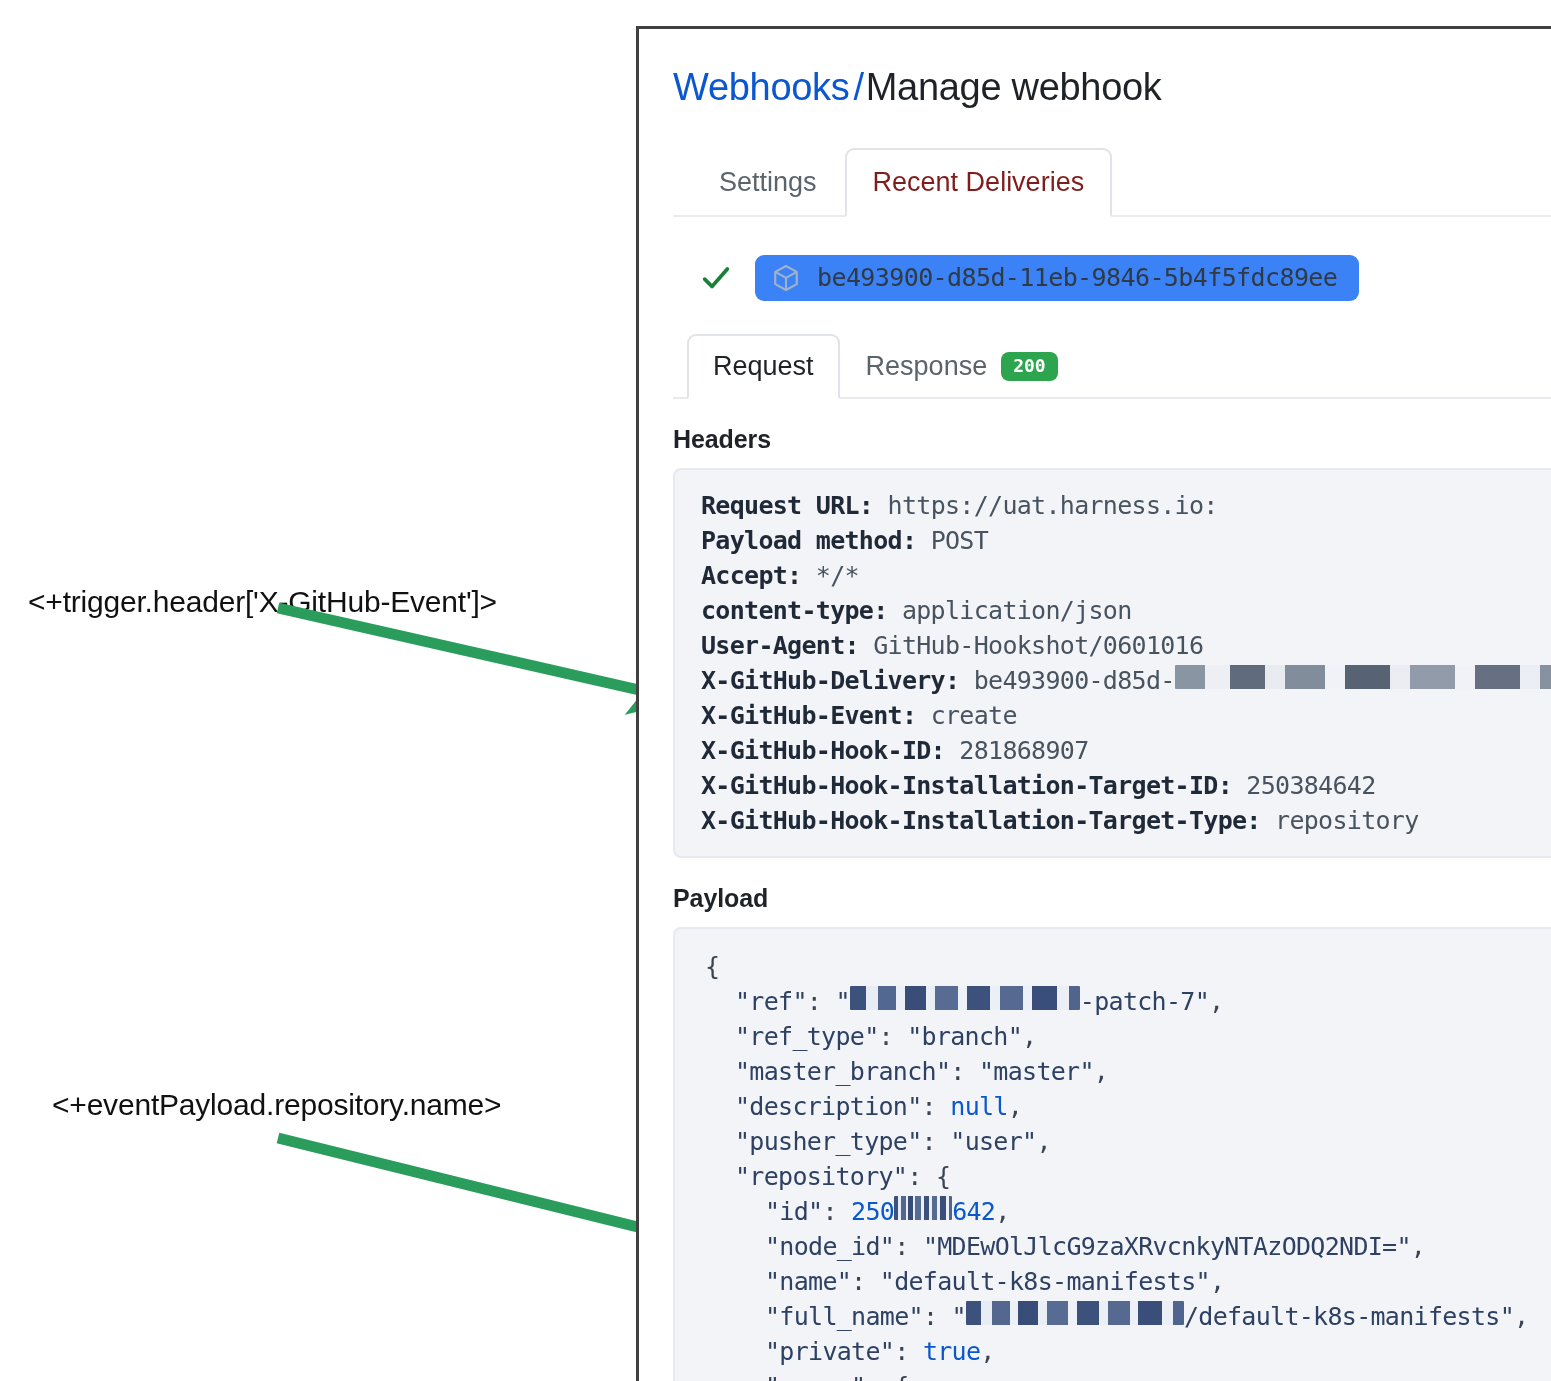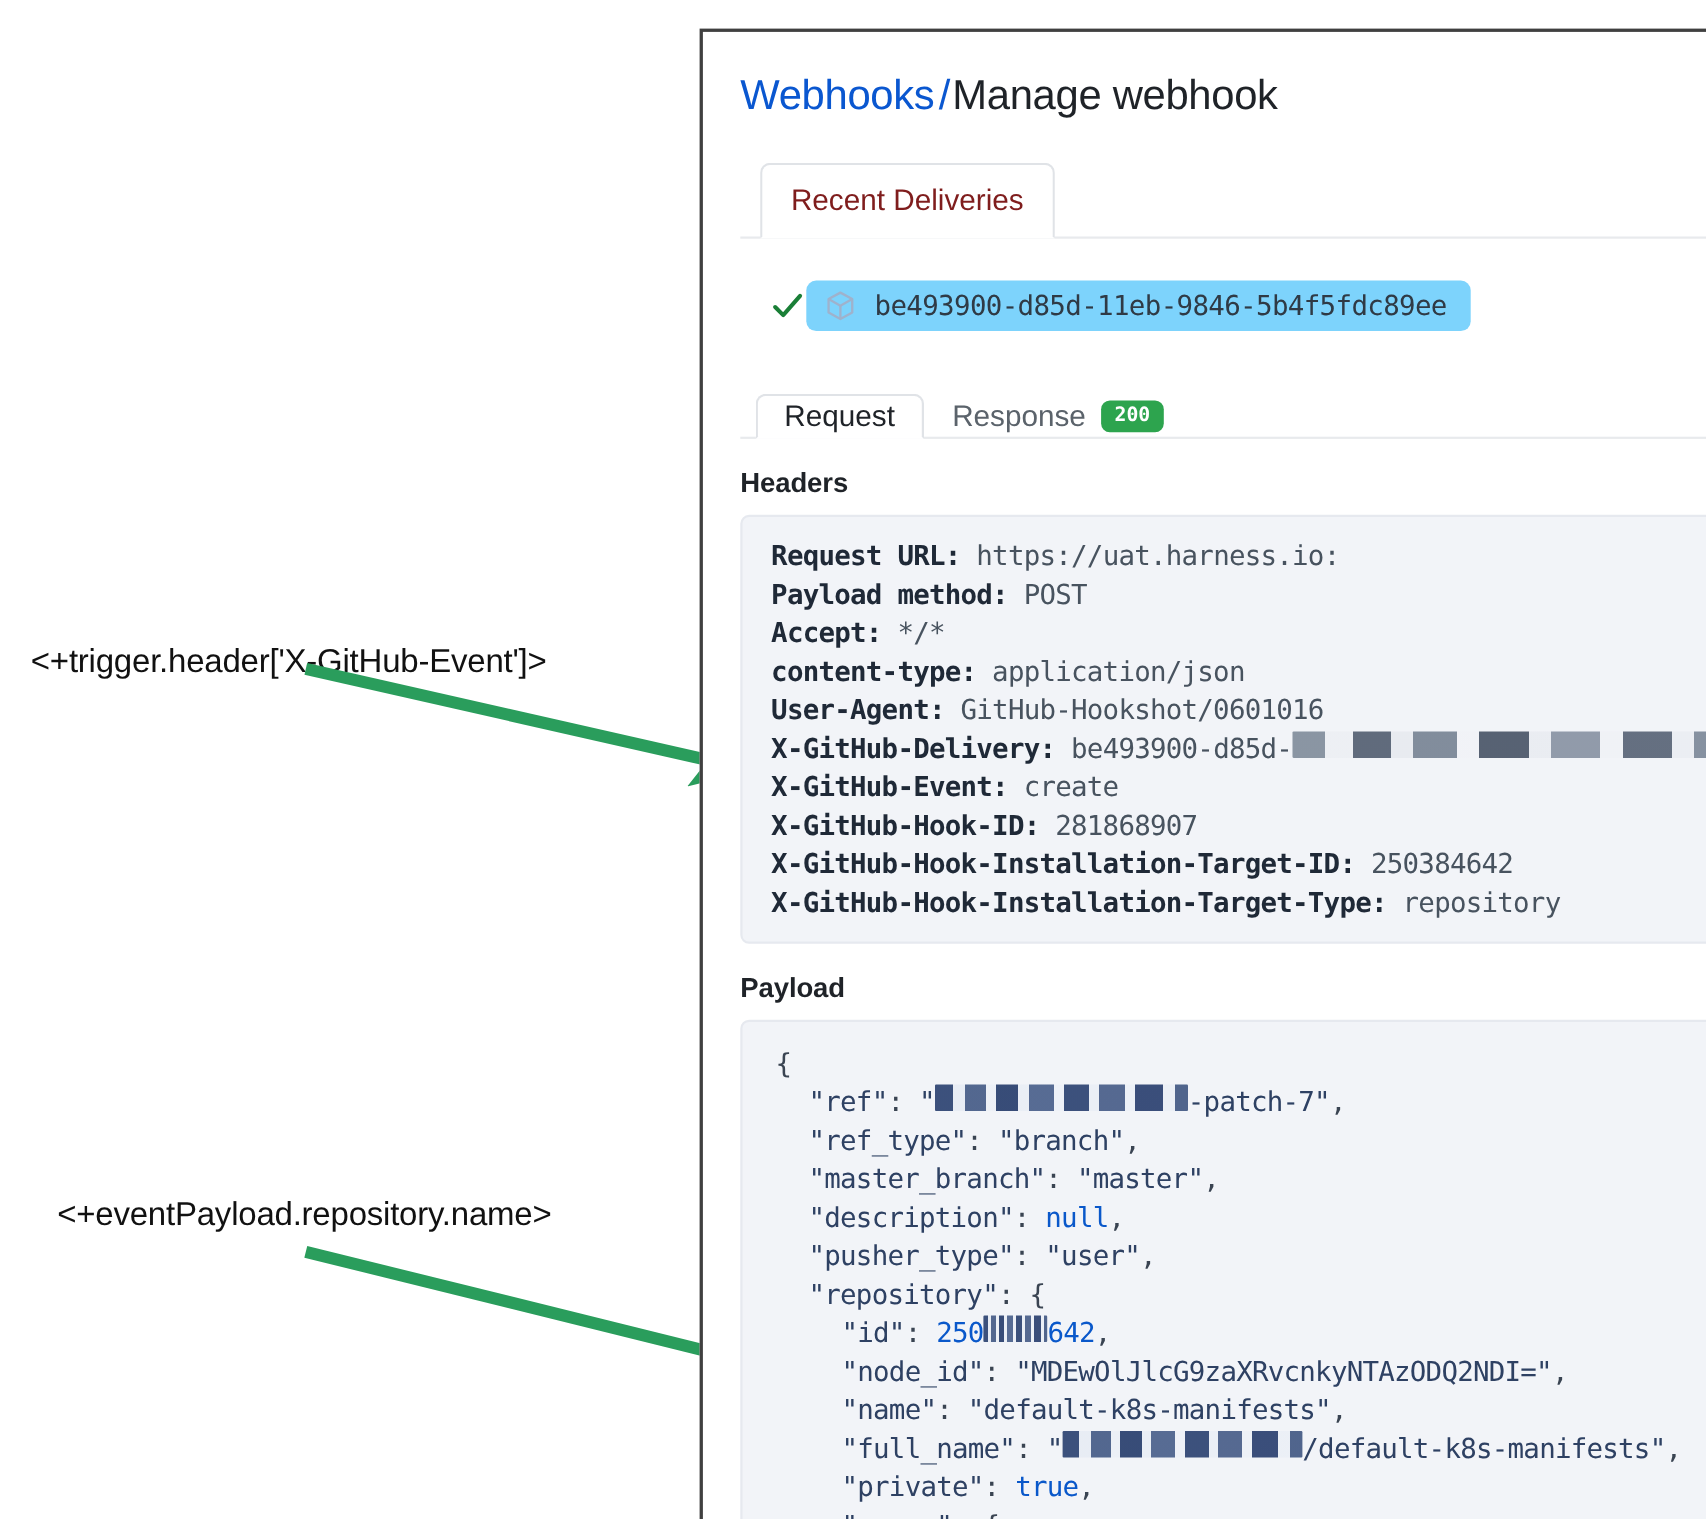--- a/index.html
+++ b/index.html
@@ -115,23 +115,24 @@
     display: flex;
     align-items: center;
     margin-top: 38px;
     padding-left: 26px;
   }
   .check-icon { width: 34px; height: 34px; flex: 0 0 auto; }
   .delivery-pill {
     display: flex;
     align-items: center;
     gap: 16px;
-    background: #7dd3fc;
+    background: #3b82f6;
     border-radius: 9px;
     padding: 8px 22px 8px 16px;
+    margin-left: 22px;
   }
   .cube-icon { width: 30px; height: 30px; flex: 0 0 auto; }
   .delivery-guid {
     font-family: "DejaVu Sans Mono", monospace;
     font-size: 25px;
     color: #2f3a45;
     letter-spacing: -0.6px;
     white-space: nowrap;
   }
 
@@ -145,21 +146,21 @@
   }
   .subtabnav-list {
     display: flex;
     align-items: flex-end;
     height: 100%;
     padding-left: 14px;
   }
   .subtab-item {
     font-size: 27px;
     color: #5b636b;
-    padding: 2px 24px;
+    padding: 14px 24px;
     line-height: 1.2;
     border: 2px solid transparent;
     border-radius: 9px 9px 0 0;
     margin-bottom: -2px;
     display: flex;
     align-items: center;
     gap: 14px;
     cursor: pointer;
     white-space: nowrap;
   }
@@ -282,20 +283,21 @@
 
 <div class="gh-card">
   <div class="gh-inner">
 
     <h1 class="page-title">
       <a class="crumb-link" href="#">Webhooks</a><span class="crumb-sep">/</span><span class="crumb-current">Manage webhook</span>
     </h1>
 
     <div class="tabnav">
       <div class="tabnav-list">
+        <div class="tabnav-item">Settings</div>
         <div class="tabnav-item selected">Recent Deliveries</div>
       </div>
     </div>
 
     <div class="delivery-row">
       <svg class="check-icon" viewBox="0 0 24 24" fill="none">
         <path d="M4 12.8 L9.2 18 L20 5.6" stroke="#1a7f37" stroke-width="2.6" stroke-linecap="round" stroke-linejoin="round"></path>
       </svg>
       <div class="delivery-pill">
         <svg class="cube-icon" viewBox="0 0 24 24" fill="none">

